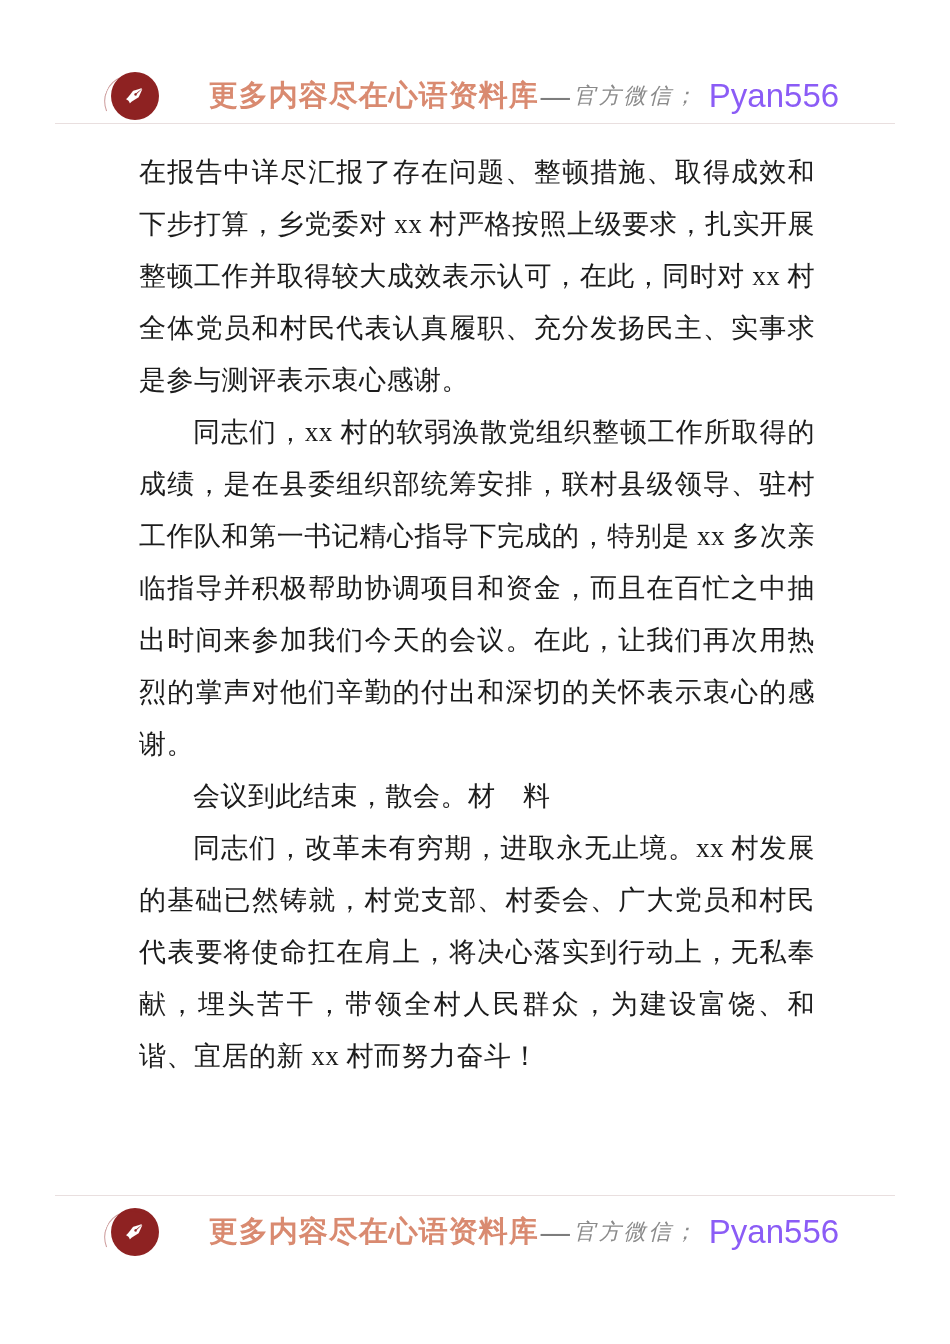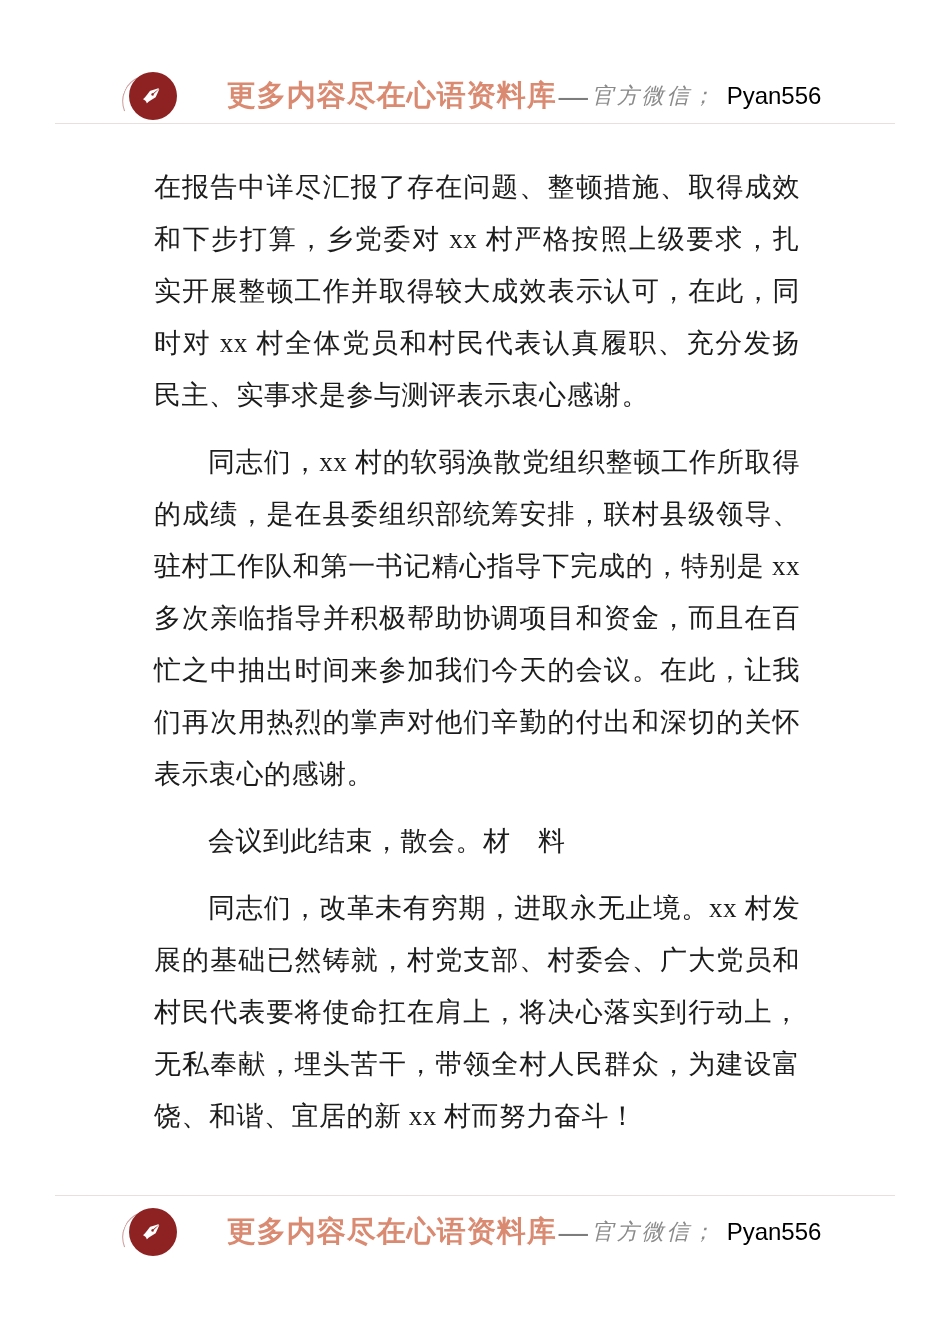--- a/index.html
+++ b/index.html
@@ -77,22 +77,22 @@
     margin: 0 -6px 0 -8px;
   }
   .wechat-label {
     color: #8a8a8a;
     font-size: 22px;
     font-style: italic;
     letter-spacing: 3px;
     font-family: "Liberation Serif", "DejaVu Serif", serif;
   }
   .wechat-id {
-    color: #000000;
-    font-size: 24px;
+    color: #8b5cf6;
+    font-size: 33px;
     font-family: "Liberation Sans", "DejaVu Sans", sans-serif;
   }
 
   
   .divider {
     position: absolute;
     left: 55px;
     right: 55px;
     height: 0;
     border-top: 1px solid #e9dfdf;
@@ -106,21 +106,21 @@
     left: 139px;
     top: 146px;
     width: 676px;
     color: #1c1c1c;
     font-size: 27px;
     line-height: 52px;
     text-align: justify;
     letter-spacing: 0.5px;
   }
   .doc-body p {
-    margin: 15px;
+    margin: 0;
     padding: 0;
   }
   .doc-body p.indent {
     text-indent: 2em;
   }
 </style>
 </head>
 <body>
 
 <div class="page">

